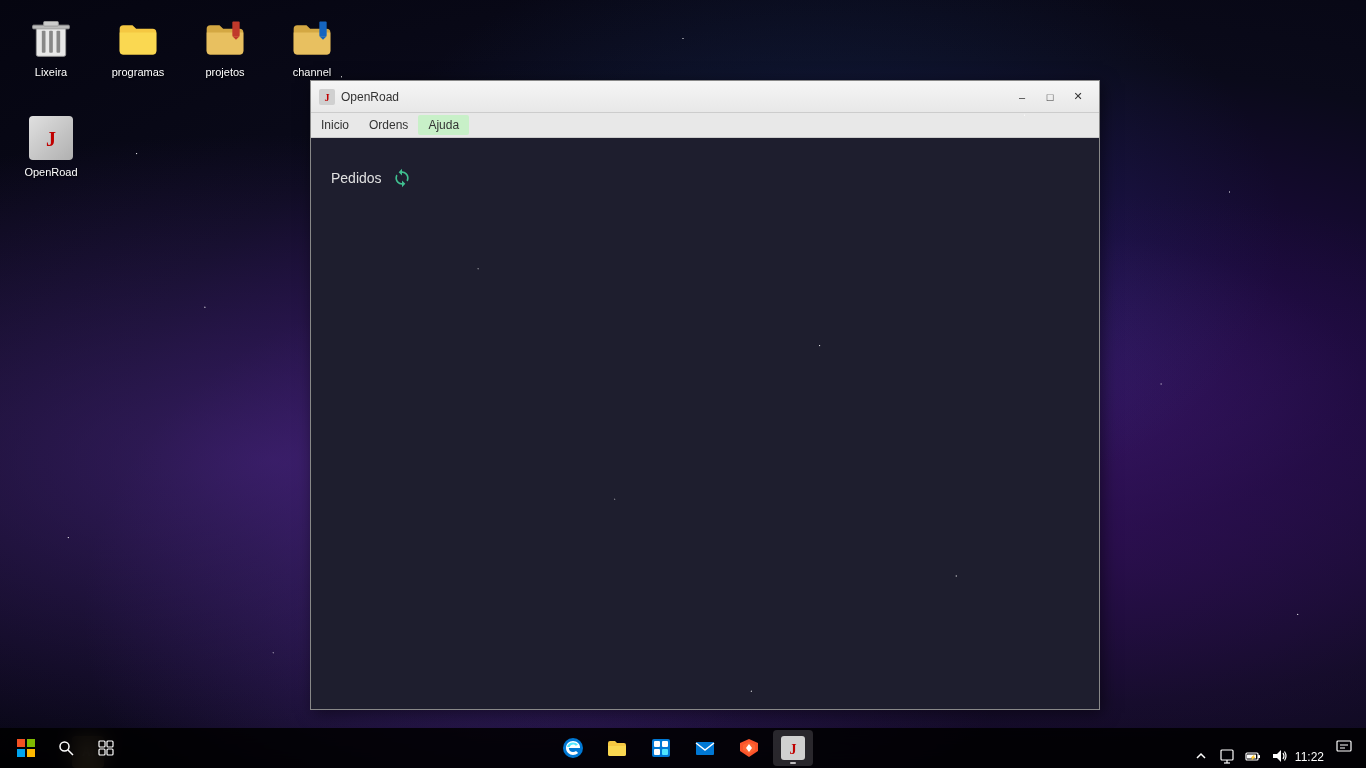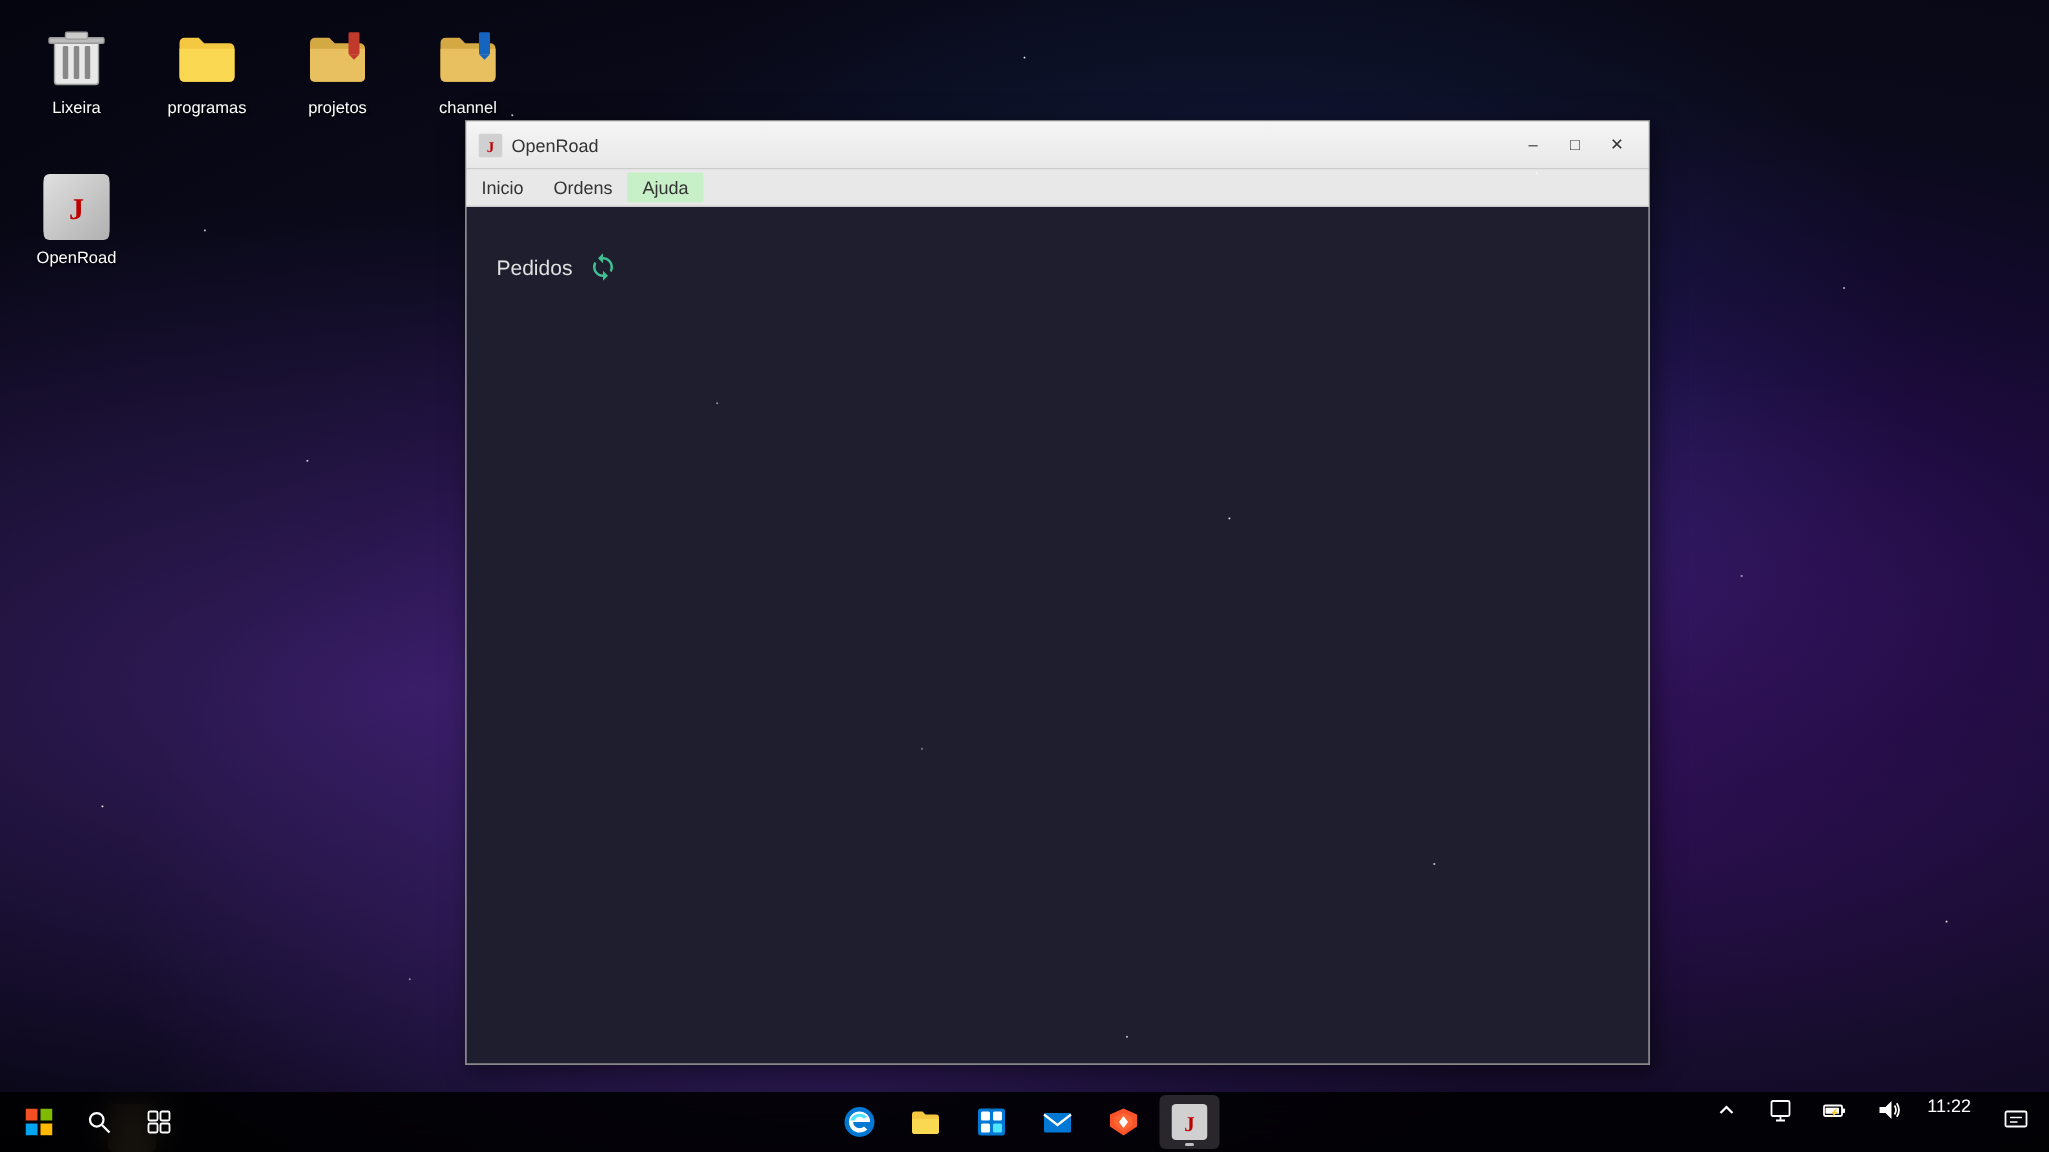--- a/index.html
+++ b/index.html
@@ -320,22 +320,22 @@
       left: 50%;
       transform: translateX(-50%);
       width: 6px;
       height: 2px;
       background: rgba(255,255,255,0.7);
       border-radius: 1px;
     }
 
     #taskbar-right {
       display: flex;
-      align-items: flex-start;
-      gap: 16px;
+      align-items: flex-end;
+      gap: 6px;
       margin-left: auto;
     }
 
     .taskbar-right-icon {
       width: 20px;
       height: 20px;
       display: flex;
       align-items: center;
       justify-content: center;
       cursor: pointer;

